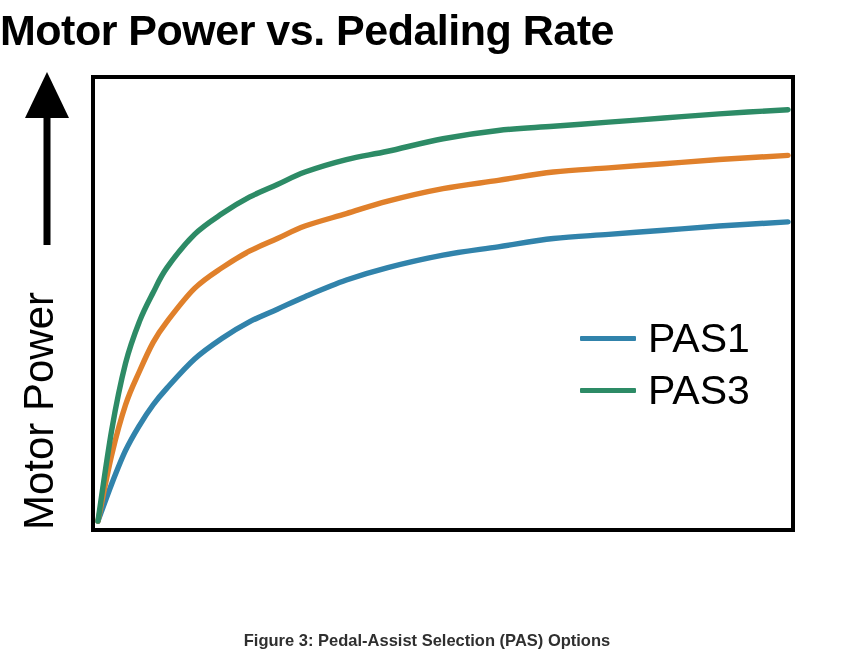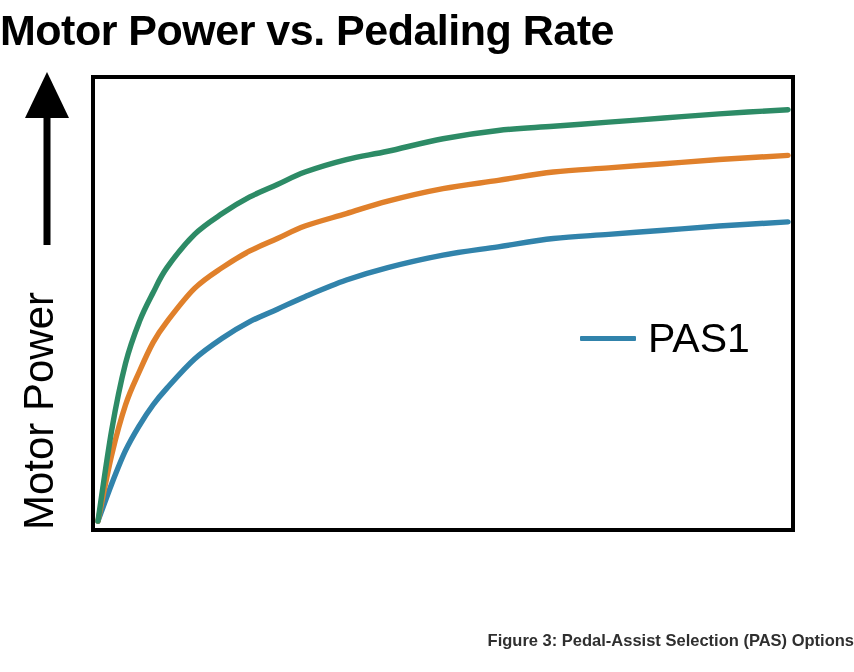--- a/index.html
+++ b/index.html
@@ -143,21 +143,21 @@
     color: #000000;
     white-space: nowrap;
   }
 
   
   #figure-caption {
     position: absolute;
     left: 0;
     top: 628px;
     width: 854px;
-    text-align: right;
+    text-align: center;
     font-family: "Liberation Sans", sans-serif;
     font-size: 16.5px;
     font-weight: 600;
     line-height: 24px;
     color: #2f2f2f;
     white-space: nowrap;
   }
 </style>
 </head>
 <body>
@@ -182,18 +182,22 @@
           <path d="M 3.00 450.00 C 5.33 434.49, 12.31 383.73, 16.96 356.94 C 21.61 330.15, 26.27 307.59, 30.92 289.26 C 35.57 270.93, 40.23 258.94, 44.88 246.96 C 49.53 234.98, 54.19 226.51, 58.84 217.35 C 63.49 208.19, 65.82 201.84, 72.80 191.97 C 79.78 182.10, 91.41 167.29, 100.72 158.13 C 110.03 148.97, 119.33 143.33, 128.64 136.98 C 137.95 130.64, 147.25 125.00, 156.56 120.06 C 165.87 115.13, 175.17 111.60, 184.48 107.37 C 193.79 103.14, 200.77 98.91, 212.40 94.68 C 224.03 90.45, 240.32 85.52, 254.28 81.99 C 268.24 78.47, 279.87 77.05, 296.16 73.53 C 312.45 70.00, 333.39 64.36, 352.00 60.84 C 370.61 57.31, 389.23 54.49, 407.84 52.38 C 426.45 50.27, 445.07 49.56, 463.68 48.15 C 482.29 46.74, 500.91 45.33, 519.52 43.92 C 538.13 42.51, 556.75 41.10, 575.36 39.69 C 593.97 38.28, 610.26 36.87, 631.20 35.46 C 652.14 34.05, 689.37 31.94, 701.00 31.23" fill="none" stroke="#2d8b66" stroke-width="5.5" stroke-linecap="round" stroke-linejoin="round"></path>
         </g>
     </svg>
   </div>
 
   <div id="chart-legend">
     <div class="legend-row">
       <span class="legend-swatch" style="background: rgb(49, 131, 171);"></span>
       <span class="legend-label">PAS1</span>
     </div>
+    <div class="legend-row">
+      <span class="legend-swatch" style="background: rgb(45, 139, 102);"></span>
+      <span class="legend-label">PAS3</span>
+    </div>
   </div>
 
 
   <div id="figure-caption">Figure 3: Pedal-Assist Selection (PAS) Options</div>
 
 </div>
 
 </body></html>

